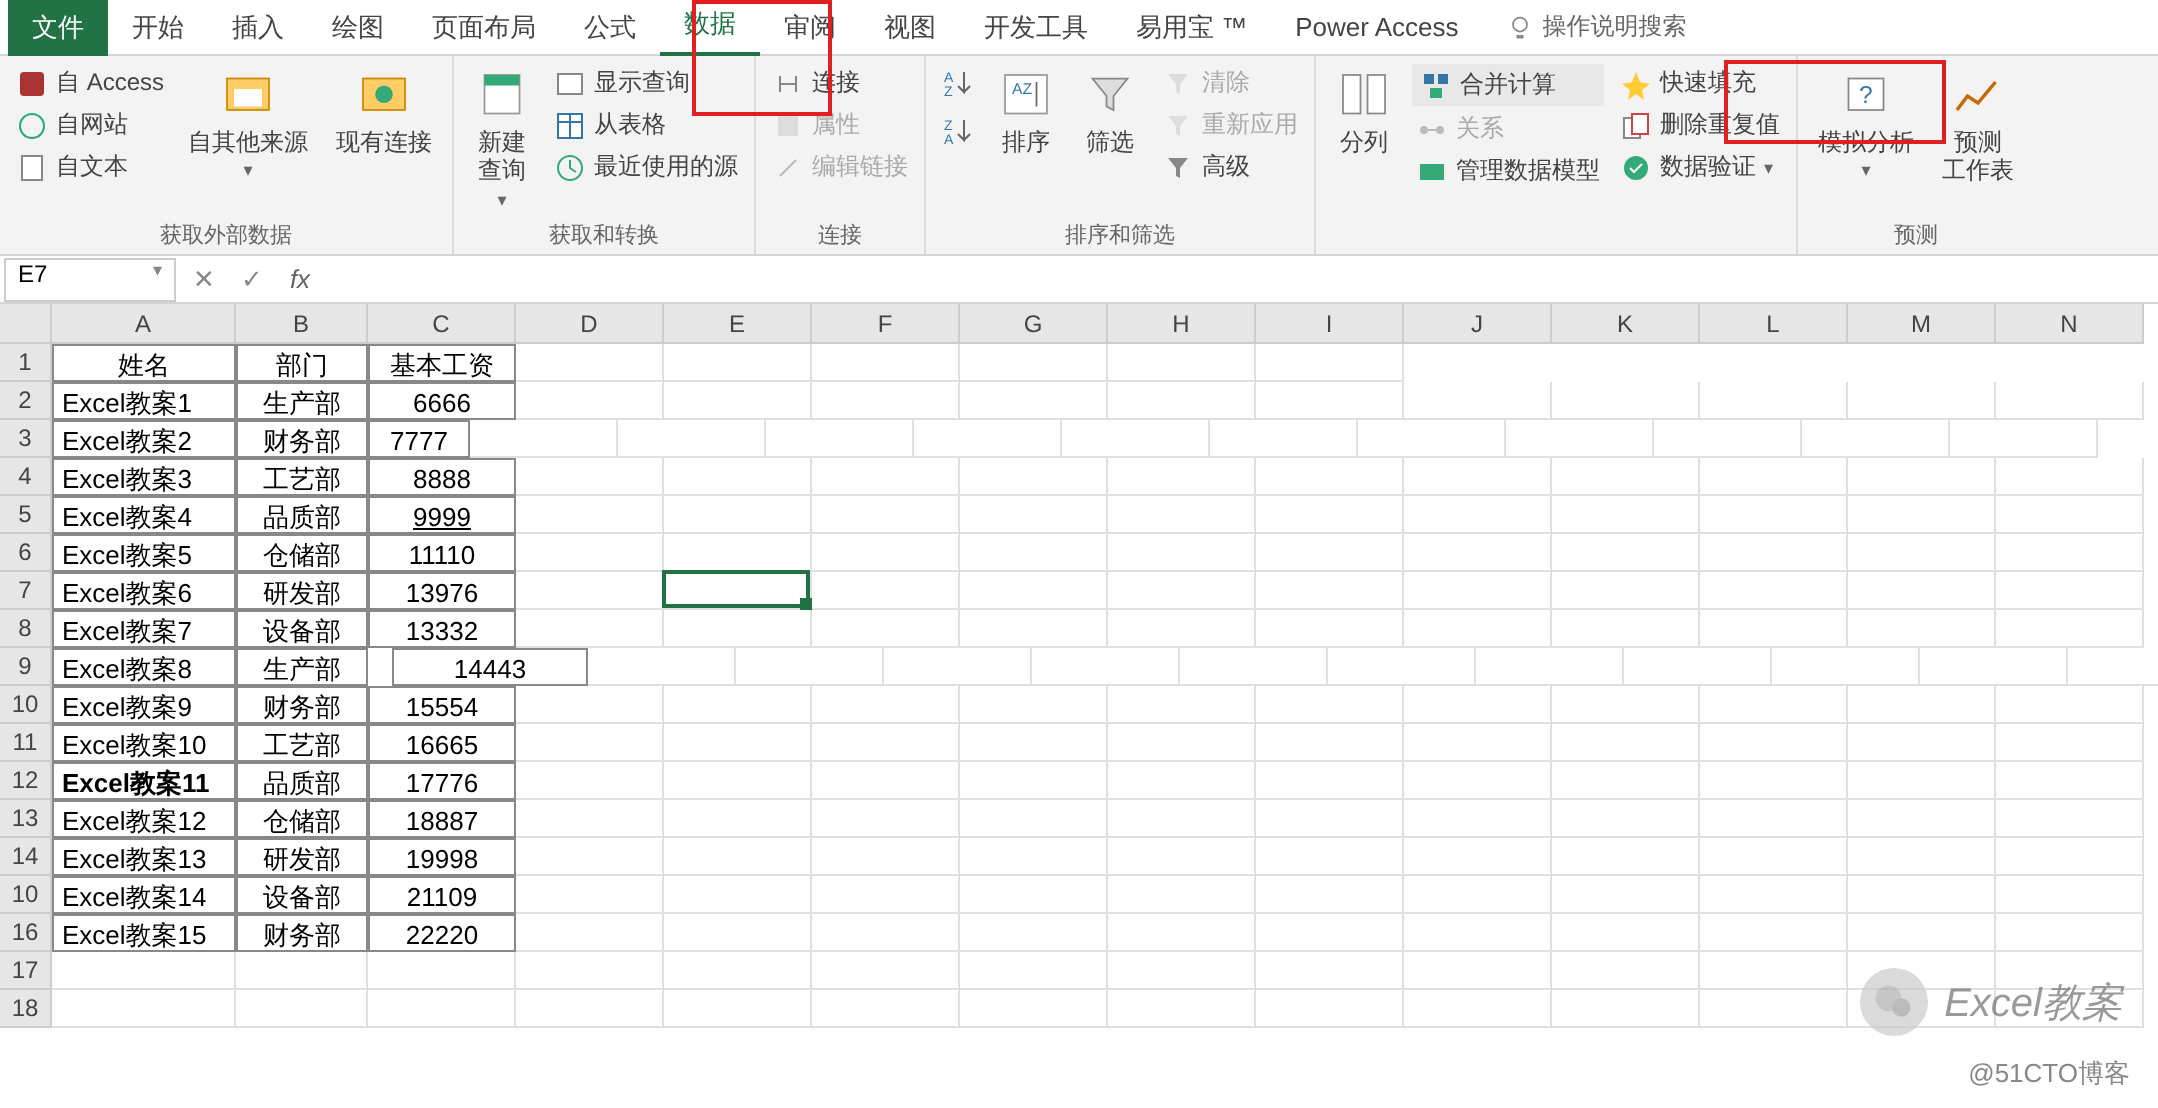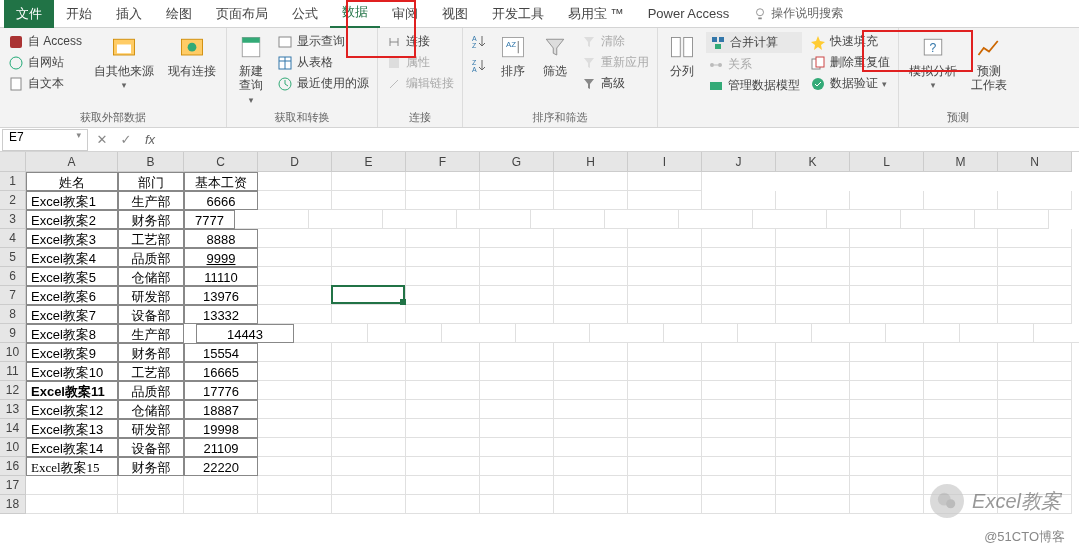--- a/index.html
+++ b/index.html
@@ -609,21 +609,21 @@
         <div class="cell" style="width: 74px;"></div>
         <div class="cell" style="width: 74px;"></div>
         <div class="cell" style="width: 74px;"></div>
         <div class="cell" style="width: 74px;"></div>
         <div class="cell" style="width: 74px;"></div>
         <div class="cell" style="width: 74px;"></div>
         <div class="cell" style="width: 74px;"></div>
         <div class="cell" style="width: 74px;"></div>
       </div>
       <div class="row">
-        <div class="cell b-all" style="width: 92px; font-family: Liberation Serif, serif;">Excel教案15</div>
+        <div class="cell b-all" style="width: 92px;">Excel教案15</div>
         <div class="cell b-all ctr" style="width: 66px;">财务部</div>
         <div class="cell b-all ctr" style="width: 74px;">22220</div>
         <div class="cell" style="width: 74px;"></div>
         <div class="cell" style="width: 74px;"></div>
         <div class="cell" style="width: 74px;"></div>
         <div class="cell" style="width: 74px;"></div>
         <div class="cell" style="width: 74px;"></div>
         <div class="cell" style="width: 74px;"></div>
         <div class="cell" style="width: 74px;"></div>
         <div class="cell" style="width: 74px;"></div>

